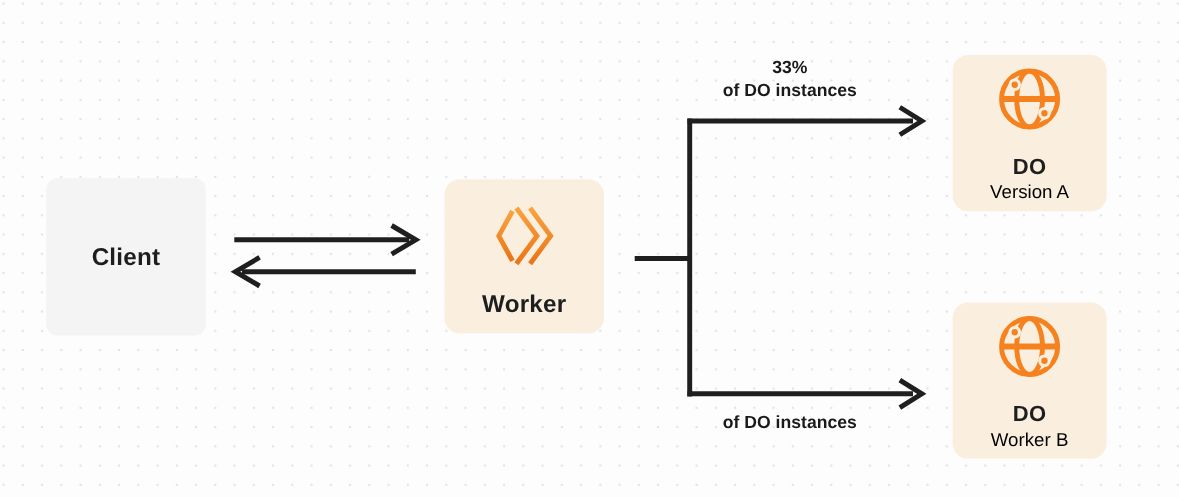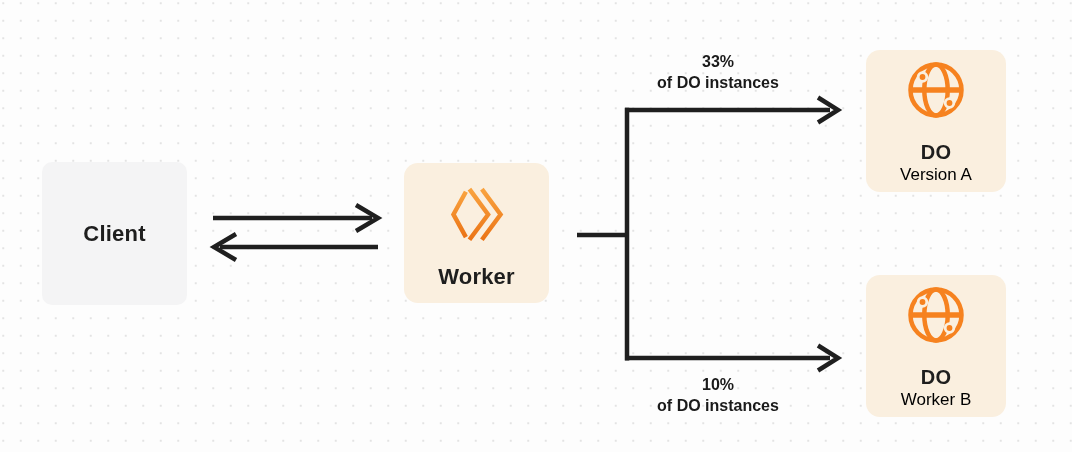--- a/index.html
+++ b/index.html
@@ -158,21 +158,20 @@
     </span>
     <span class="worker-label">Worker</span>
   </div>
 
   <div class="branch-label branch-label-top">
     <div>33%</div>
     <div>of DO instances</div>
   </div>
 
   <div class="branch-label branch-label-bottom">
-    <div>10%</div>
     <div>of DO instances</div>
   </div>
 
   <div class="node cream do-node do-a">
     <span>
       <svg class="icon-svg" width="56" height="56" viewBox="0 0 56 56">
         <circle cx="28" cy="28" r="25.5" fill="none" stroke="#F6821F" stroke-width="4.5"></circle>
         <ellipse cx="28" cy="28" rx="11.7" ry="25.5" fill="none" stroke="#F6821F" stroke-width="4.5"></ellipse>
         <line x1="2.5" y1="28" x2="53.5" y2="28" stroke="#F6821F" stroke-width="5.5"></line>
         <circle cx="14.5" cy="15" r="4.3" fill="#F6821F" stroke="#FAEFDF" stroke-width="2.8"></circle>

